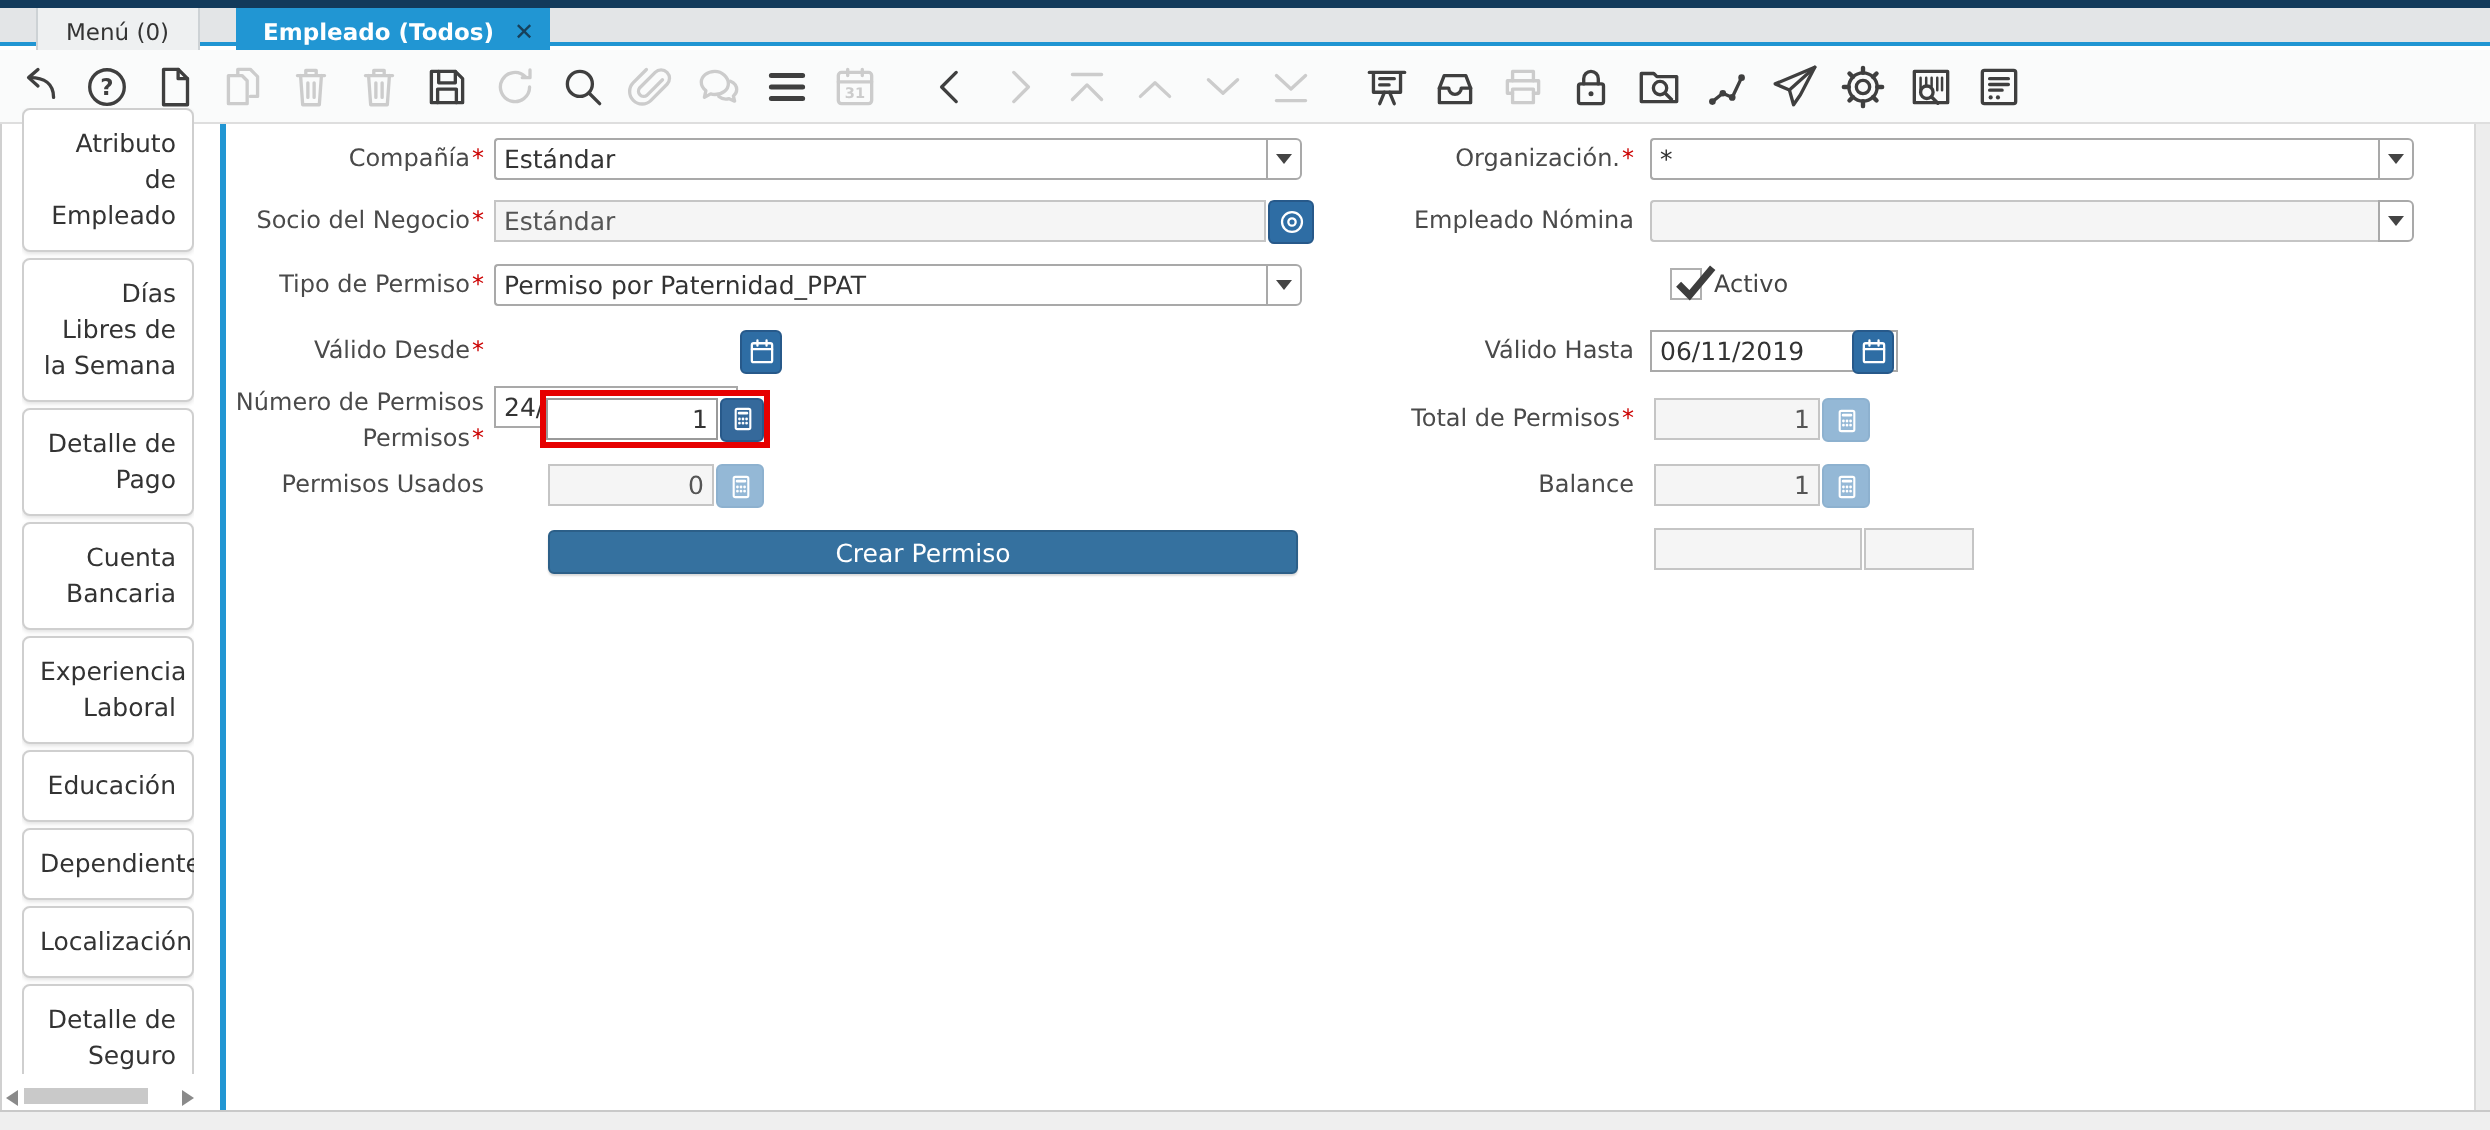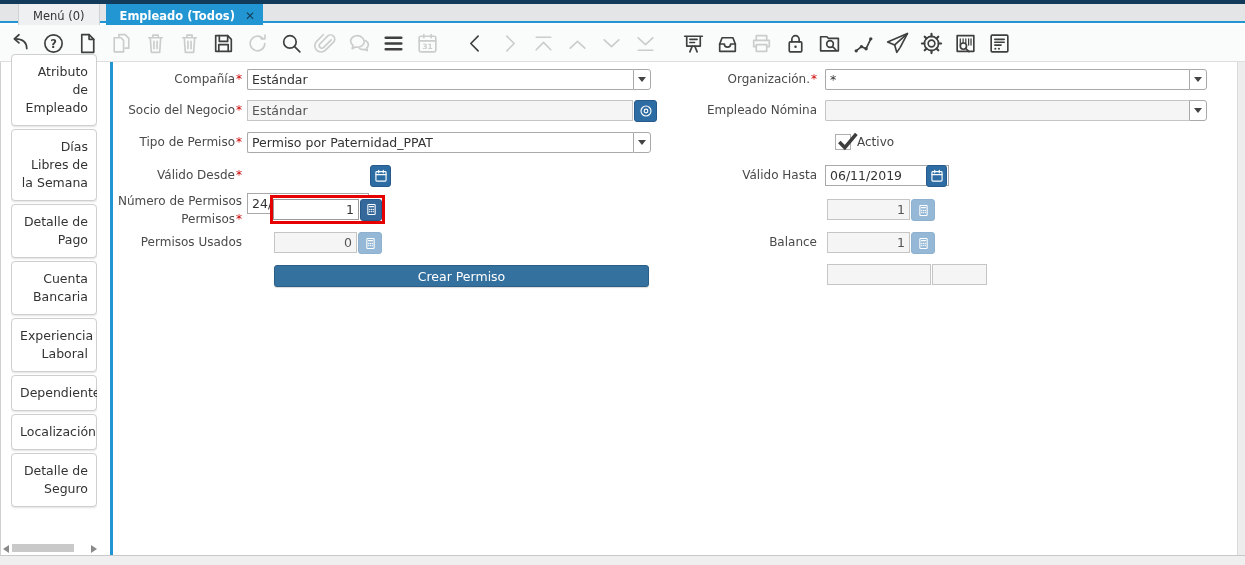--- a/index.html
+++ b/index.html
@@ -11,21 +11,21 @@
   html,body{width:1245px;height:565px;overflow:hidden;background:#fff;
     font-family:"DejaVu Sans","Liberation Sans",sans-serif;font-size:12px;color:#444}
   .app{position:relative;width:1245px;height:565px;background:#fff}
 
   
   .topstrip{position:absolute;left:0;top:0;width:100%;height:4px;background:var(--topbar)}
   .tabbar{position:absolute;left:0;top:4px;width:100%;height:19px;background:#e3e5e7;
     border-bottom:2px solid var(--accent);display:flex;align-items:stretch}
   .wtab{display:flex;align-items:center;padding:12px 14px;font-size:11.5px;color:#333;cursor:default}
   .wtab.menu{margin-left:18px;background:#eef0f1;border-left:1px solid #cdd2d5;border-right:1px solid #cdd2d5}
-  .wtab.active{margin-left:6px;background:var(--accent);color:#fff;font-weight:bold;padding-right:8px}
+  .wtab.active{margin-left:18px;background:var(--accent);color:#fff;font-weight:bold;padding-right:8px}
   .wtab .close{margin-left:10px;font-weight:normal;color:#17405a;font-size:12px;cursor:pointer}
 
   
   .toolbar{position:absolute;left:0;top:25px;width:100%;height:37px;background:#fafbfb;
     border-bottom:1px solid #dedede;display:flex;align-items:center;padding-left:7px}
   .tool{width:25px;height:25px;margin-right:9px;color:#3f3f3f;display:inline-flex;cursor:pointer;flex:0 0 auto}
   .tool.dis{color:#ccc;cursor:default}
   .tool.grp{margin-left:14px}
   .tool svg{width:25px;height:25px}
   .tool svg path,.tool svg circle,.tool svg rect{stroke:currentColor;fill:none;
@@ -276,20 +276,21 @@
     </div>
 
   <div class="main">
     <div class="sidebar">
       <div class="tabs-col">
           <div class="stab">Atributo de Empleado</div>
           <div class="stab">Días Libres de la Semana</div>
           <div class="stab">Detalle de Pago</div>
           <div class="stab">Cuenta Bancaria</div>
           <div class="stab">Experiencia Laboral</div>
+          <div class="stab">Educación</div>
           <div class="stab">Dependiente</div>
           <div class="stab">Localización</div>
           <div class="stab">Detalle de Seguro</div>
         </div>
       <div class="arrow arr-up"></div>
       <div class="vthumb"></div>
       <div class="arrow arr-down"></div>
       <div class="hscroll">
         <div class="harr left"></div>
         <div class="hthumb"></div>
@@ -369,20 +370,21 @@
       </div>
       <div class="redbox" style="left:157px;top:133px;width:115px;height:29px">
         <input class="num" style="width: 86px; height: 21px; border-color: rgb(154, 154, 154);" value="1">
         <span class="sqbtn calc" style="margin-left:1px">
           <svg viewBox="0 0 16 16" width="13" height="13">
               <rect x="3.5" y="1.8" width="9" height="12.4" rx="1"></rect>
               <path d="M5.6 4.4h4.8M5.8 8h.01M8 8h.01M10.2 8h.01M5.8 10.6h.01M8 10.6h.01M10.2 10.6h.01" style="stroke-width:1.7"></path>
             </svg>
         </span>
       </div>
+      <div class="lbl" style="left:504px;top:137px;width:200px"><span>Total de Permisos</span><span class="req">*</span></div>
       <input class="ro num" style="position: absolute; left: 714px; top: 137px; width: 83px;" value="1">
       <span class="sqbtn calc dis" style="position:absolute;left:798px;top:137px">
         <svg viewBox="0 0 16 16" width="13" height="13">
             <rect x="3.5" y="1.8" width="9" height="12.4" rx="1"></rect>
             <path d="M5.6 4.4h4.8M5.8 8h.01M8 8h.01M10.2 8h.01M5.8 10.6h.01M8 10.6h.01M10.2 10.6h.01" style="stroke-width:1.7"></path>
           </svg>
       </span>
 
       <div class="lbl" style="left:0;top:170px;width:129px"><span>Permisos Usados</span></div>
       <input class="ro num" style="position: absolute; left: 161px; top: 170px; width: 83px;" value="0">

